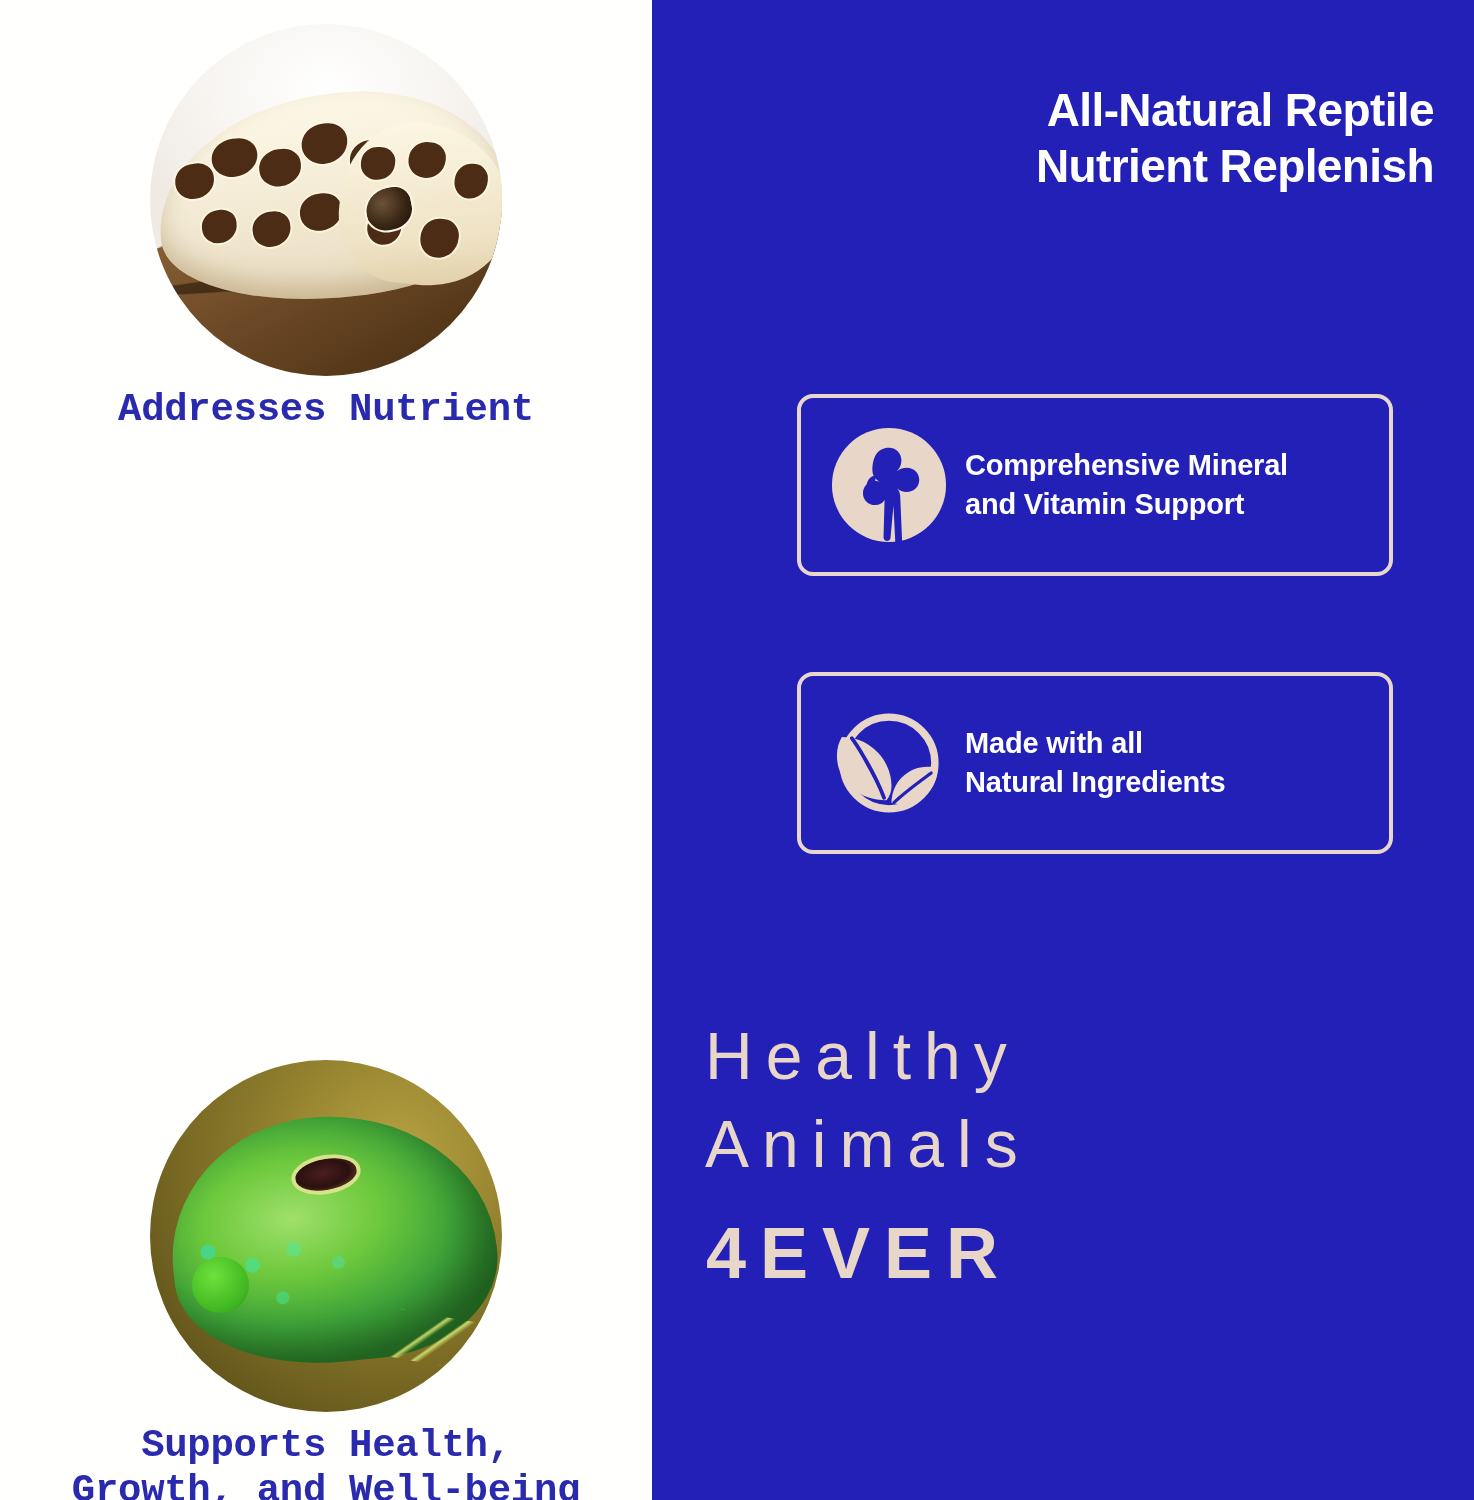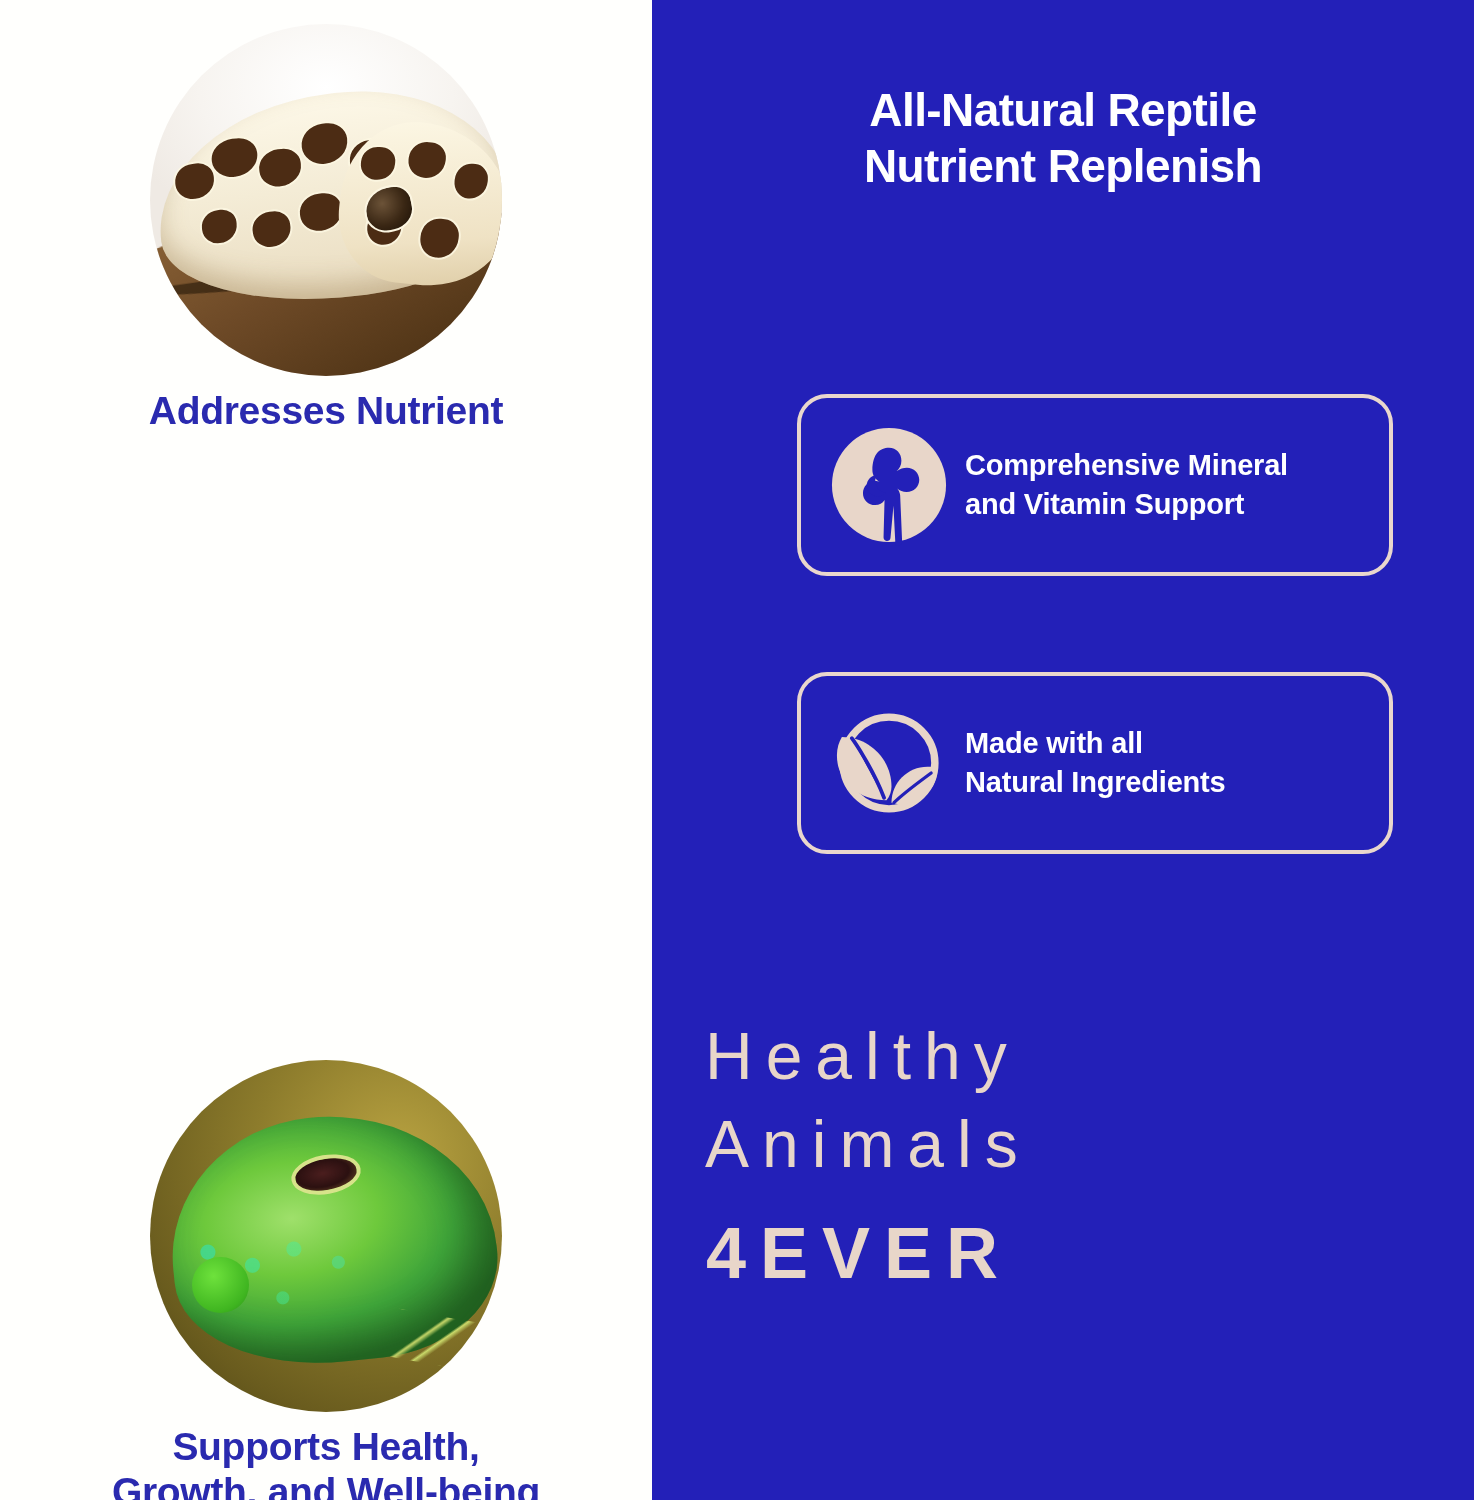--- a/index.html
+++ b/index.html
@@ -27,20 +27,21 @@
     width: 652px;
     height: 1500px;
     background: #fffffd;
   }
 
   .feature-block {
     position: absolute;
     left: 0;
     width: 652px;
     text-align: center;
+    font-family: Liberation Mono, monospace;
   }
   .fb1 { top: 24px; }
   .fb2 { top: 540px; }
   .fb3 { top: 1060px; }
 
   .photo-wrap {
     width: 352px;
     height: 352px;
     margin: 0 auto;
     border-radius: 50%;
@@ -241,37 +242,37 @@
     width: 822px;
     height: 1500px;
     background: #2320b8;
   }
 
   .headline {
     position: absolute;
     left: 40px;
     top: 82px;
     width: 742px;
-    text-align: center;
+    text-align: right;
     color: #ffffff;
     font-weight: bold;
     font-size: 46px;
     line-height: 1.22;
     letter-spacing: -0.6px;
   }
   .headline .ln { display: block; }
 
   .badge {
     position: absolute;
     left: 145px;
     width: 596px;
     height: 182px;
     box-sizing: border-box;
     border: 4px solid #e9d7cd;
-    border-radius: 30px;
+    border-radius: 16px;
     display: flex;
     align-items: center;
     padding-left: 26px;
   }
   .badge-1 { top: 394px; }
   .badge-2 { top: 672px; }
 
   .badge-icon {
     width: 124px;
     height: 124px;

